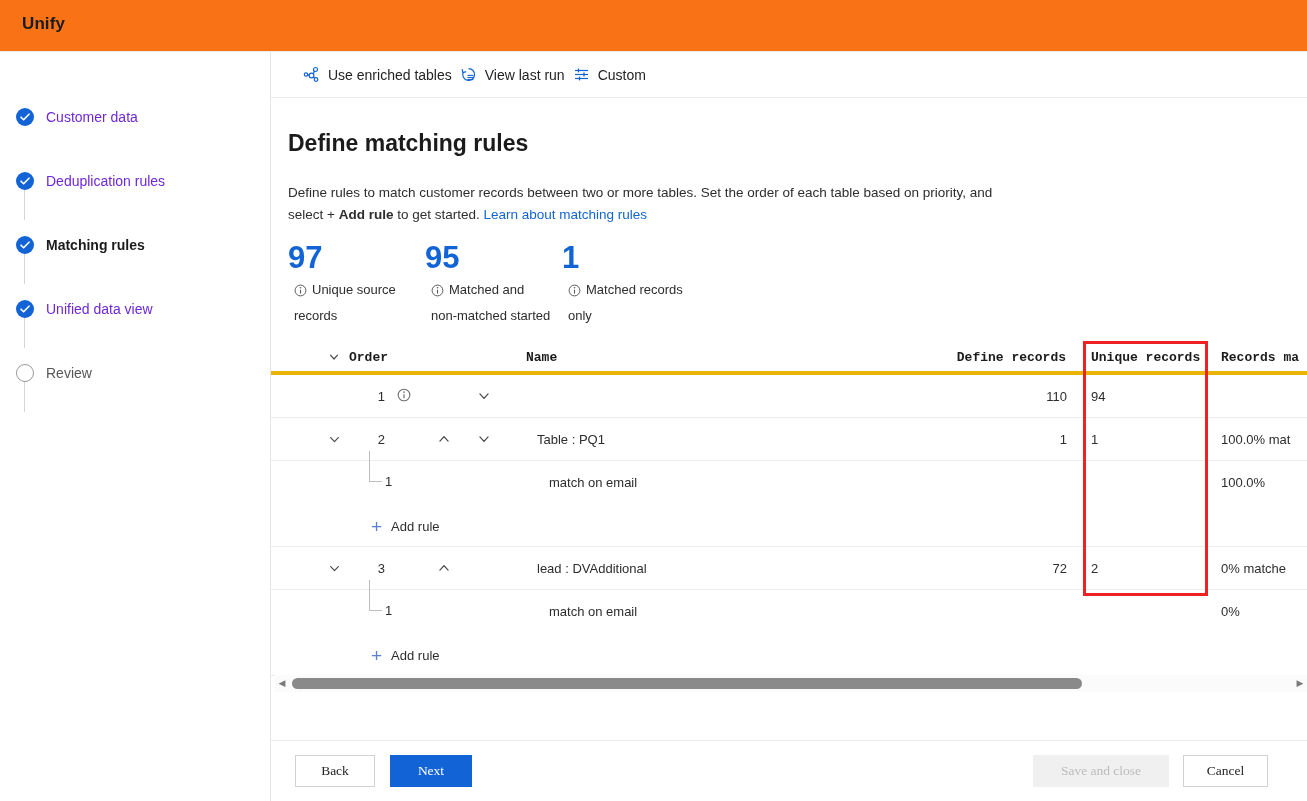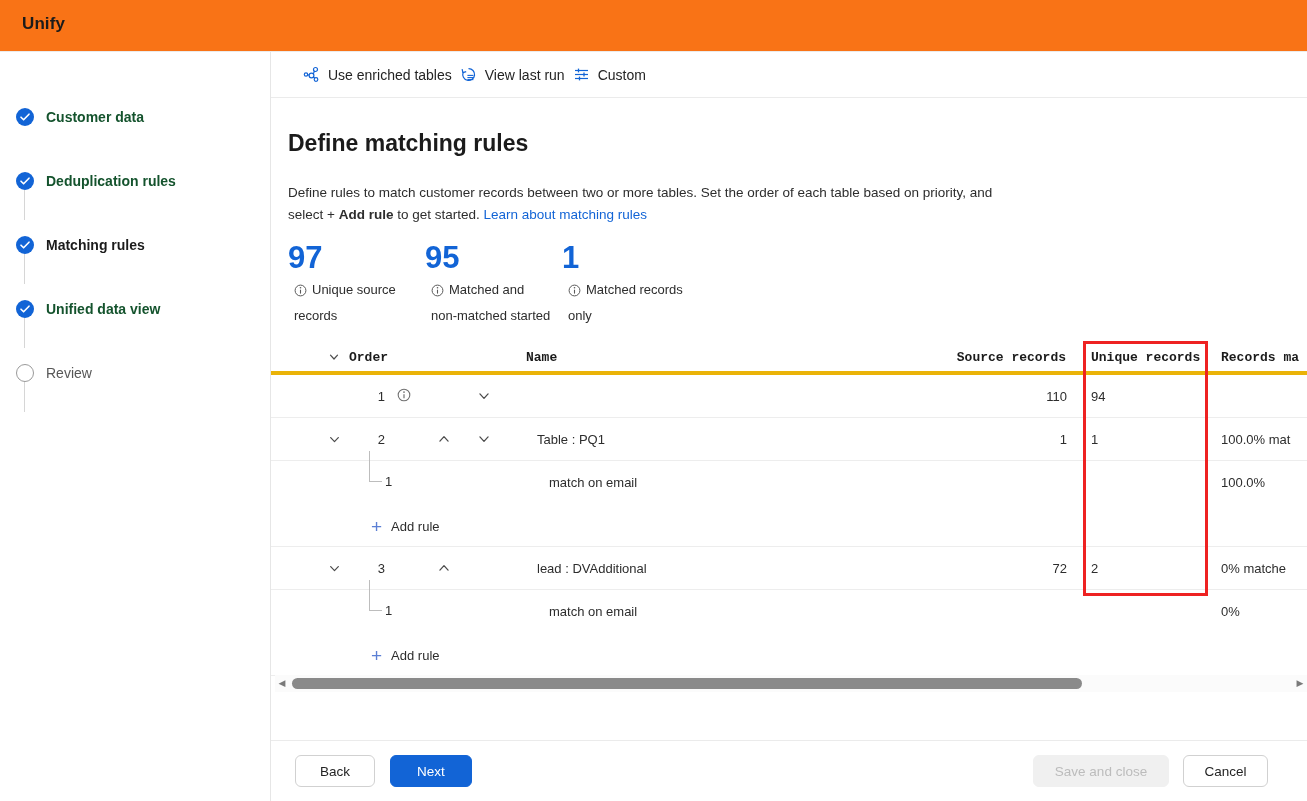--- a/index.html
+++ b/index.html
@@ -37,21 +37,21 @@
     height: 22px;
   }
   .step-bullet {
     width: 18px; height: 18px; border-radius: 50%;
     background: #1264d6; flex: 0 0 18px;
     position: relative;
   }
   .step-bullet.empty { background: #ffffff; border: 1.6px solid #9a9a9a; }
   .step-bullet svg { position: absolute; left: 3px; top: 3px; }
   .step-label { font-size: 14px; color: #575757; white-space: nowrap; }
-  .step-label.done { color: #14532d; font-weight: bold; }
+  .step-label.done { color: #6d28d9; }
   .step-label.current { color: #1b1b1b; font-weight: 700; }
   .step-conn {
     position: absolute; left: 24px; width: 1px;
     background: #d6d6d6;
   }
 
   
   .cmdbar {
     position: absolute; left: 271px; top: 52px;
     width: 1036px; height: 46px;
@@ -186,22 +186,22 @@
 
   
   .footer {
     position: absolute; left: 271px; top: 740px;
     width: 1036px; height: 61px;
     background: #ffffff;
     border-top: 1px solid #ebebeb;
   }
   .btn {
     position: absolute; top: 14px; height: 32px;
-    font-size: 13.5px; font-family: Liberation Sans, sans-serif;
-    border-radius: 6px; cursor: pointer;
+    font-size: 13.5px; font-family: Liberation Serif, serif;
+    border-radius: 0; cursor: pointer;
     display: flex; align-items: center; justify-content: center;
   }
   .btn-default { background: #ffffff; border: 1px solid #d1d1d1; color: #242424; }
   .btn-primary { background: #1264d6; border: 1px solid #1264d6; color: #ffffff; }
   .btn-disabled { background: #f0f0f0; border: 1px solid #f0f0f0; color: #bcbcbc; cursor: default; }
   .b-back   { left: 24px;  width: 80px; }
   .b-next   { left: 119px; width: 82px; }
   .b-save   { left: 762px; width: 136px; }
   .b-cancel { left: 912px; width: 85px; }
 </style>
@@ -363,21 +363,21 @@
     <div class="row head">
       <div class="cell c-expand">
         <span class="chev">
           <svg width="12" height="12" viewBox="0 0 12 12">
               <path d="M2.5 4.2 L6 8 L9.5 4.2" fill="none" stroke="#4b4b4b" stroke-width="1.2" stroke-linecap="round" stroke-linejoin="round"></path>
             </svg>
         </span>
       </div>
       <div class="cell c-order" style="left:78px;width:50px;justify-content:flex-start;">Order</div>
       <div class="cell hdr-name">Name</div>
-      <div class="cell hdr-src">Source records</div>
+      <div class="cell hdr-src">Define records</div>
       <div class="cell hdr-uniq">Unique records</div>
       <div class="cell hdr-match">Records ma</div>
     </div>
 
     <div class="row data">
       <div class="cell c-order">1</div>
       <div class="cell c-info">
         <span class="icon-info">
           <svg width="14" height="14" viewBox="0 0 13 13">
               <circle cx="6.5" cy="6.5" r="5.4" fill="none" stroke="#707070" stroke-width="1"></circle>

